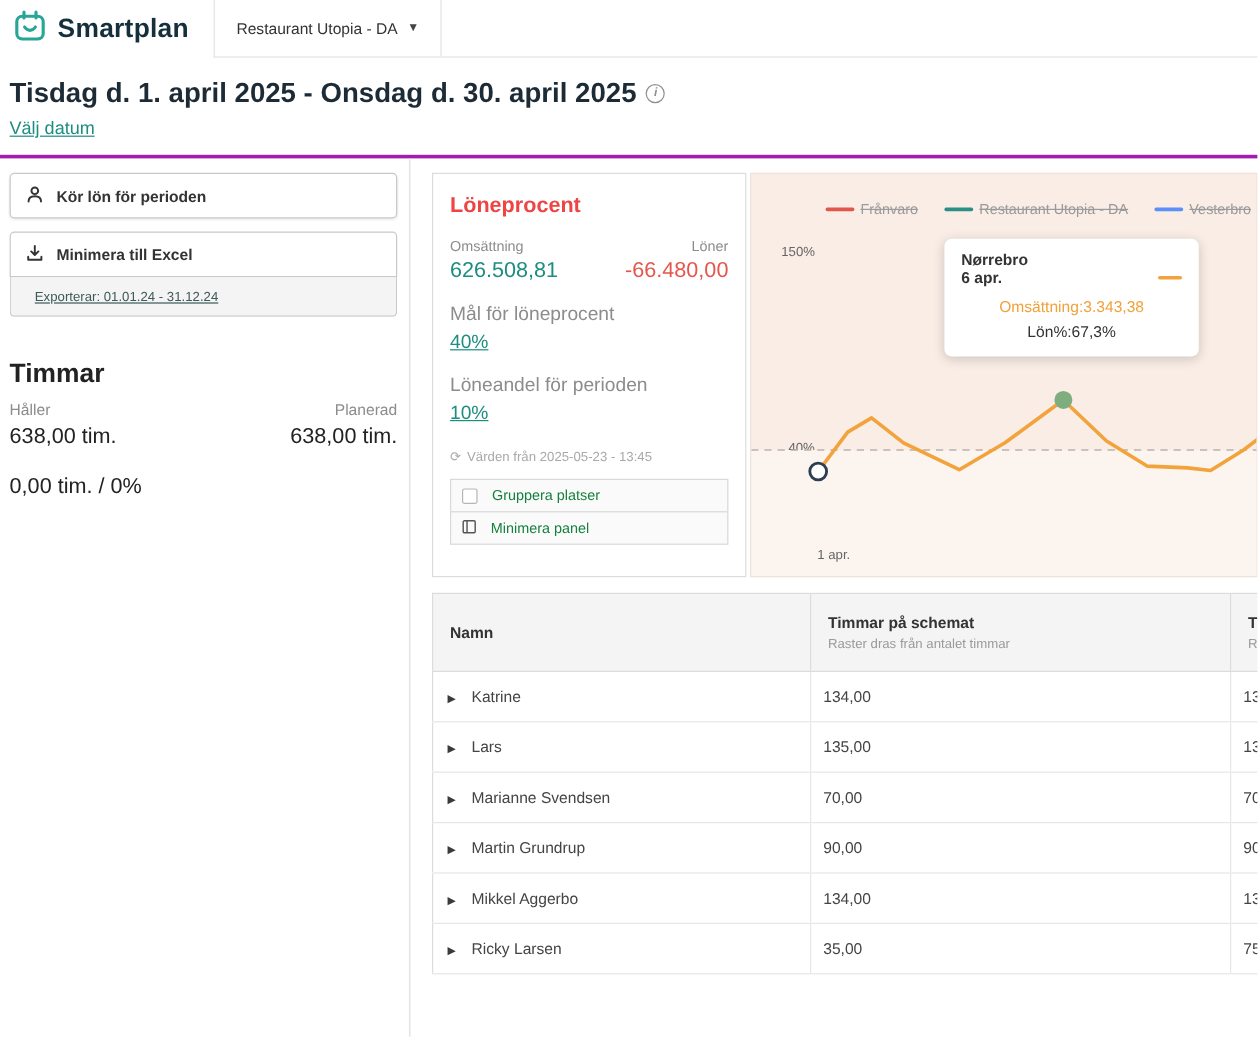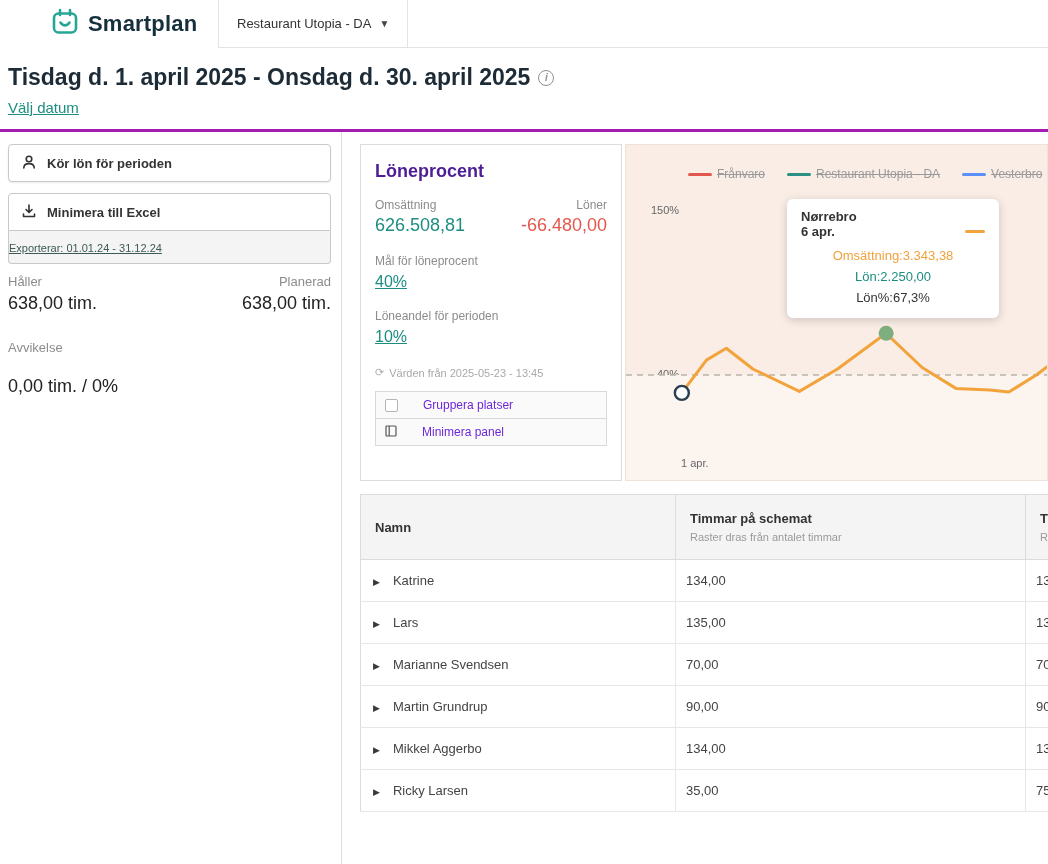--- a/index.html
+++ b/index.html
@@ -1,20 +1,20 @@
 <!DOCTYPE html>
 <html><head>
 <meta charset="utf-8">
 <style>
   * { margin:0; padding:0; box-sizing:border-box; }
   html,body { width:1048px; height:864px; overflow:hidden; background:#fff;
     font-family:"Liberation Sans", sans-serif; color:#333; }
 
   
-  .topbar { height:48px; display:flex; align-items:stretch; position:relative;margin-left:40px; }
+  .topbar { height:48px; display:flex; align-items:stretch; position:relative; }
   .topbar .logo { display:flex; align-items:center; gap:8px; padding:0 14px 0 10px; cursor:pointer; }
   .logo-text { font-size:22px; font-weight:700; color:#15303c; letter-spacing:.2px; }
   .topbar-right { position:absolute; left:178px; right:0; top:0; height:48px;
     border-bottom:1px solid #e3e3e3; border-left:1px solid #e3e3e3; display:flex; align-items:center; }
   .loc-select { display:flex; align-items:center; gap:8px; padding:0 18px; height:100%;
     border-right:1px solid #e3e3e3; font-size:13px; color:#333; cursor:pointer; }
   .caret { font-size:10px; color:#444; }
 
   
   .title-block { padding:16px 10px 12px 8px; }
@@ -31,45 +31,45 @@
   .sidebar { width:342px; border-right:1px solid #dedede; padding:12px 10px 0 8px; flex:none; }
   .main { flex:1; overflow:hidden; padding:12px 0 0 18px; }
 
   
   .side-btn { width:100%; height:38px; background:#fff; border:1px solid #c9c9c9; border-radius:4px;
     box-shadow:0 1px 2px rgba(0,0,0,.08); display:flex; align-items:center; gap:10px;
     padding:0 12px; font-size:13px; font-weight:600; color:#333; cursor:pointer; }
   .export-group { margin-top:11px; border-radius:4px; }
   .export-group .side-btn { border-radius:4px 4px 0 0; box-shadow:none; }
   .export-strip { border:1px solid #c9c9c9; border-top:none; border-radius:0 0 4px 4px;
-    background:#f4f4f4; padding:7px 0; }
+    background:#f4f4f4; padding:7px 20px; }
   .export-link { font-size:11px; color:#3d5a57; text-decoration:underline; cursor:pointer; }
   .hours-title { margin-top:34px; font-size:22px; font-weight:700; color:#222; }
   .hours-row { display:flex; justify-content:space-between; margin-top:10px; }
   .lbl { font-size:13px; color:#8c8c8c; }
   .hours-vals { display:flex; justify-content:space-between; margin-top:4px; }
   .val-lg { font-size:18px; color:#222; font-weight:500; }
   .dev-label { margin-top:26px; font-size:13px; color:#8c8c8c; }
   .dev-val { margin-top:21px; font-size:18px; color:#222; font-weight:500; }
 
   
   .top-cards { display:flex; gap:3px; height:337px; }
   .panel { width:262px; flex:none; background:#fff; border:1px solid #dcdcdc; padding:16px 14px; }
-  .panel h2 { font-size:18px; font-weight:700; color:#4c1d95; margin-bottom:16px; }
+  .panel h2 { font-size:18px; font-weight:700; color:#ef4444; margin-bottom:16px; }
   .kv-labels { display:flex; justify-content:space-between; font-size:12px; color:#8c8c8c; }
   .kv-vals { display:flex; justify-content:space-between; margin-top:3px; }
   .rev-val { font-size:18px; color:#1d8d80; }
   .wage-val { font-size:18px; color:#e4574e; }
-  .sub-label { margin-top:18px; font-size:12px; color:#8c8c8c; }
+  .sub-label { margin-top:18px; font-size:16px; color:#8c8c8c; }
   .pct-link { display:inline-block; margin-top:5px; font-size:16px; color:#1d8d80;
     text-decoration:underline; font-weight:500; cursor:pointer; }
   .values-from { margin-top:20px; font-size:11px; color:#a9a9a9; display:flex; gap:5px; align-items:center; }
   .toggles { margin-top:12px; }
   .toggle-row { border:1px solid #d9d9d9; background:#fafafa; height:28px; display:flex;
-    align-items:center; gap:25px; padding:0 9px; font-size:12px; color:#6d28d9; cursor:pointer; }
+    align-items:center; gap:12px; padding:0 9px; font-size:12px; color:#15803d; cursor:pointer; }
   .toggle-row + .toggle-row { margin-top:-1px; }
   .checkbox { width:13px; height:13px; border:1px solid #b5b5b5; border-radius:2px; background:#fff; flex:none; }
 
   
   .chart-card { flex:1; min-width:0; position:relative; overflow:hidden; background:#f9ede6;
     border:1px solid #eee2da; }
   .legend { position:absolute; left:62px; top:22px; display:flex; gap:22px; white-space:nowrap; }
   .legend-item { display:flex; align-items:center; gap:5px; font-size:12px; color:#9a9a9a; cursor:pointer; }
   .legend-item .dash { width:24px; height:3px; border-radius:2px; flex:none; }
   .legend-item.disabled .leg-label { text-decoration:line-through; }
@@ -153,29 +153,29 @@
             <path d="M2.5 11 v2.5 h11 V11"></path>
           </svg>
         </span>
         <span>Minimera till Excel</span>
       </button>
       <div class="export-strip">
         <a class="export-link">Exporterar: 01.01.24 - 31.12.24</a>
       </div>
     </div>
 
+    <div class="hours-title">Timmar</div>
     <div class="hours-row">
       <span class="lbl">Håller</span>
       <span class="lbl">Planerad</span>
     </div>
     <div class="hours-vals">
       <span class="val-lg">638,00 tim.</span>
       <span class="val-lg">638,00 tim.</span>
     </div>
-    <div class="dev-label">Avvikelse</div>
     <div class="dev-val">0,00 tim. / 0%</div>
   </aside>
 
   <main class="main">
     <div class="top-cards">
       <section class="panel">
         <h2>Löneprocent</h2>
         <div class="kv-labels">
           <span>Omsättning</span>
           <span>Löner</span>
@@ -238,24 +238,20 @@
           <div class="tt-title">Nørrebro</div>
           <div class="tt-date-row">
             <span class="tt-date">6 apr.</span>
             <span class="tt-dash"></span>
           </div>
           <div>
               <div class="tt-row orange">
                 <span>Omsättning:</span>
                 <span>3.343,38</span>
               </div>
-              <div class="tt-row teal">
-                <span>Lön:</span>
-                <span>2.250,00</span>
-              </div>
               <div class="tt-row dark">
                 <span>Lön%:</span>
                 <span>67,3%</span>
               </div>
             </div>
         </div>
       </section>
     </div>
 
     <table class="emp-table">

